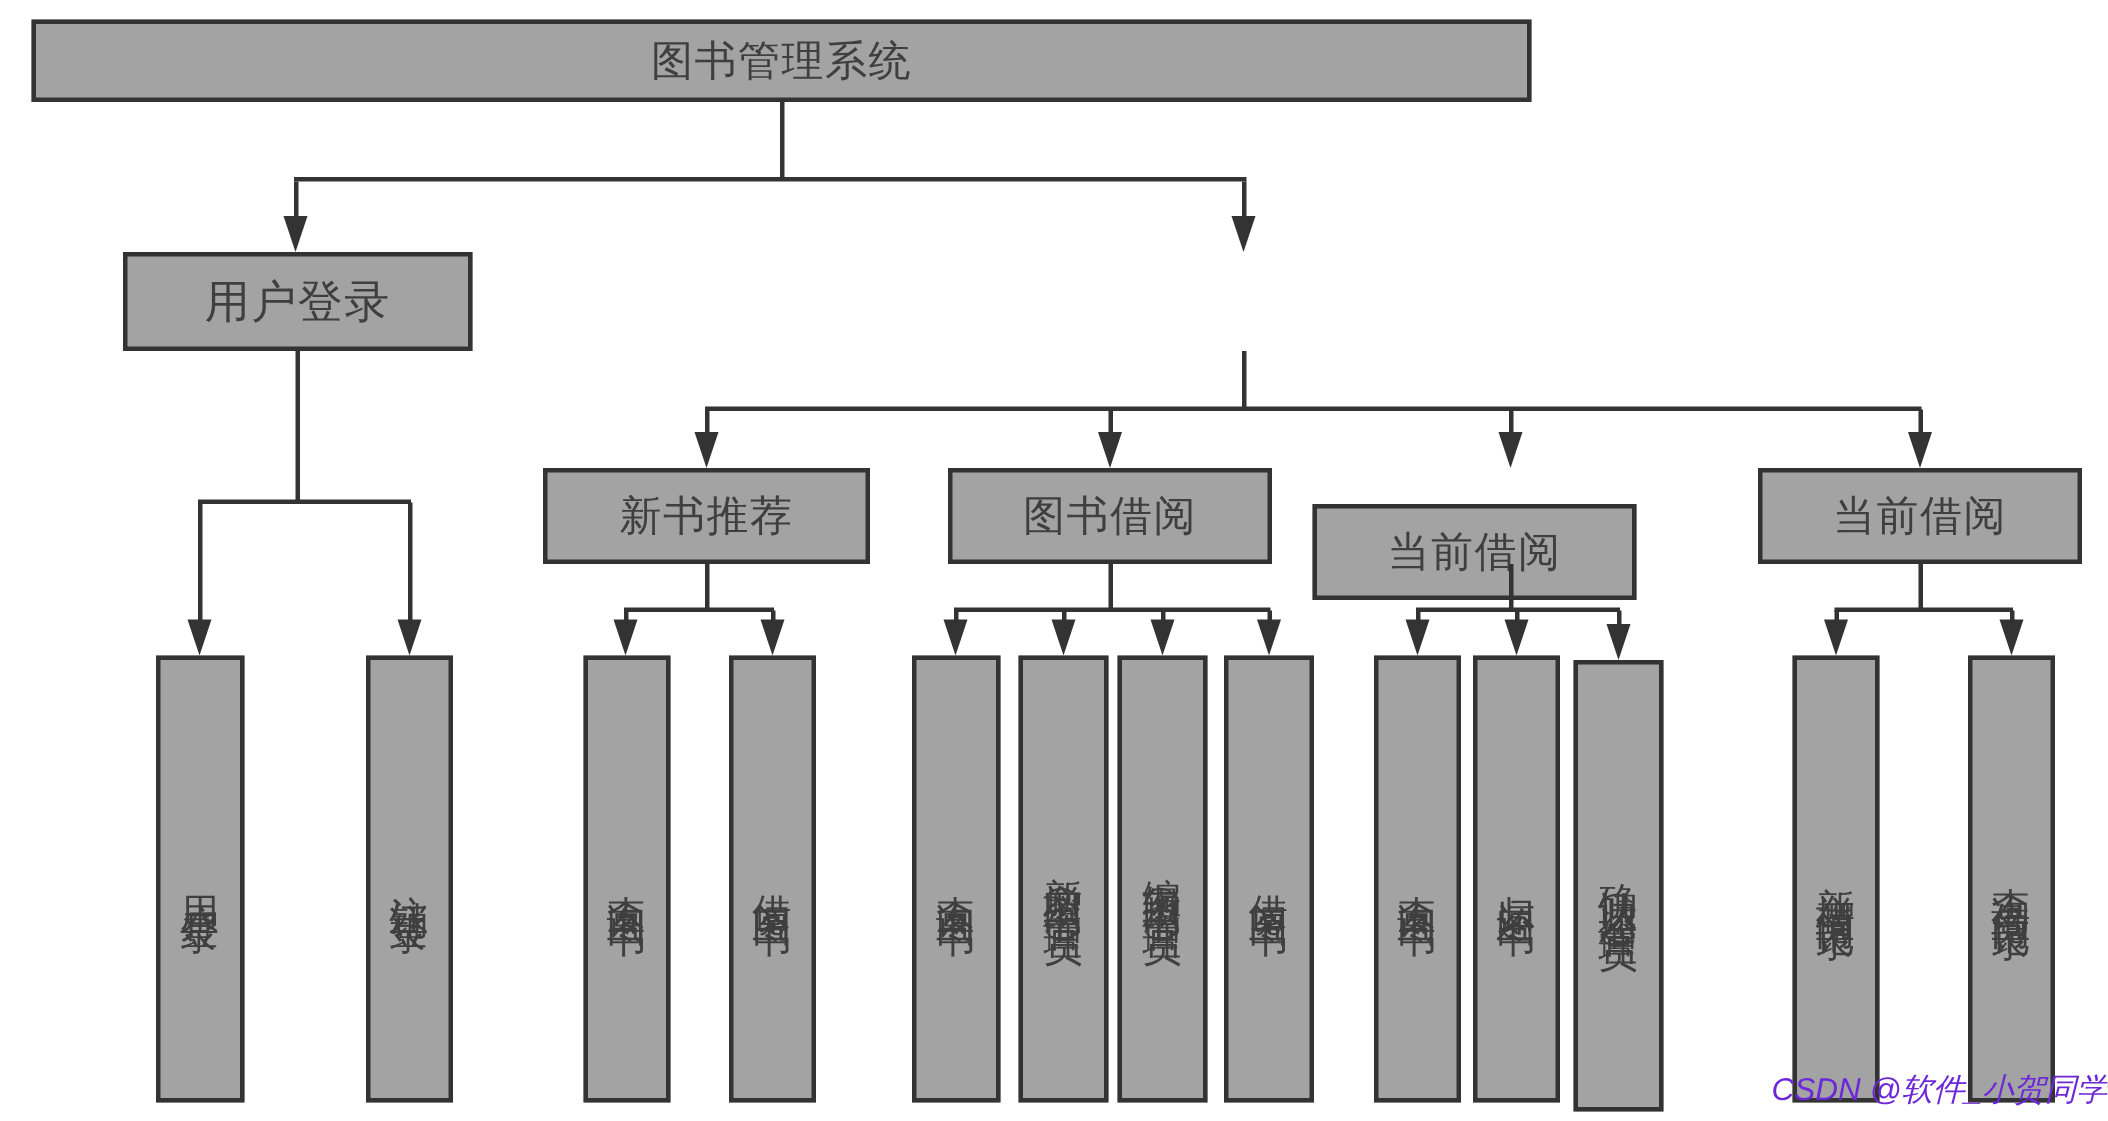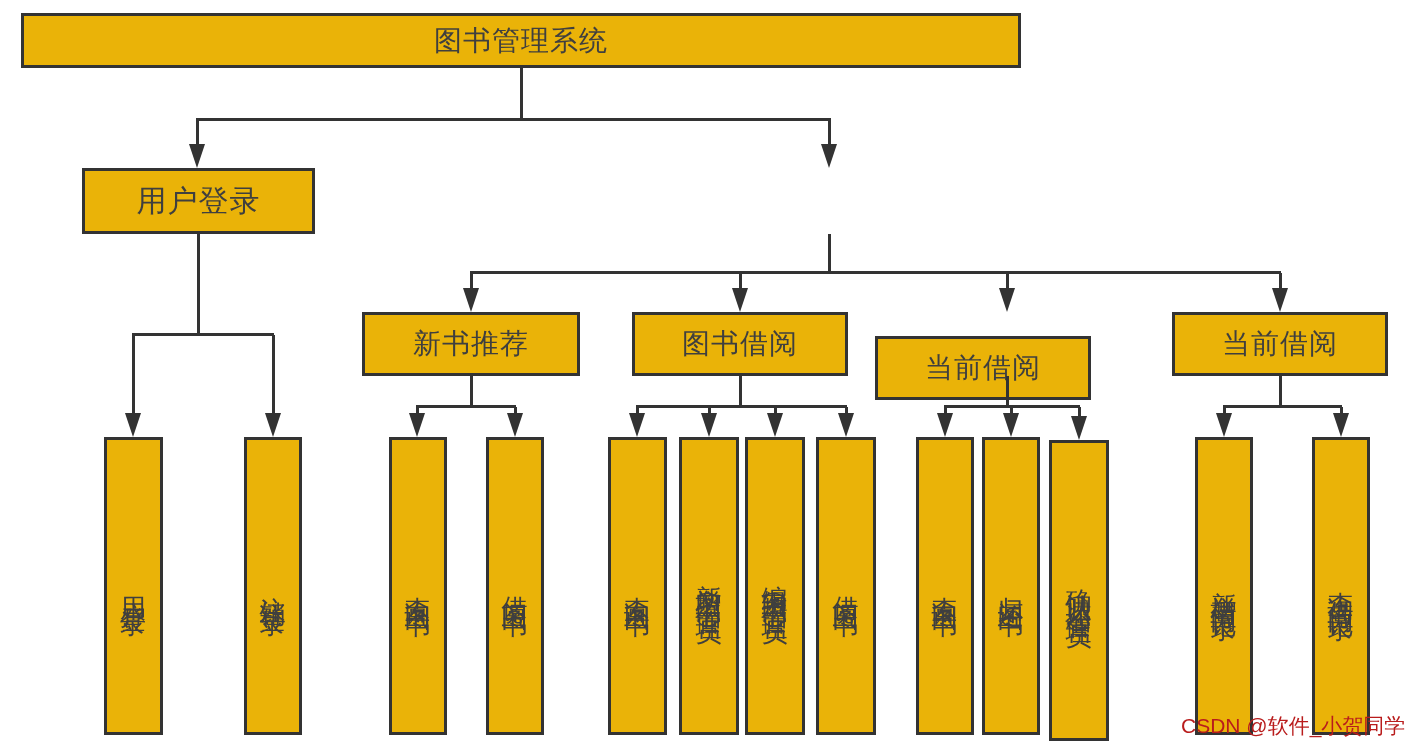--- a/index.html
+++ b/index.html
@@ -8,21 +8,21 @@
     width: 1405px;
     height: 747px;
     background: #ffffff;
     font-family: "Liberation Sans", "DejaVu Sans", sans-serif;
     overflow: hidden;
   }
   .node {
     position: absolute;
     box-sizing: border-box;
     border: 3px solid #333333;
-    background: #eab308;
+    background: #a3a3a3;
     display: flex;
     align-items: center;
     justify-content: center;
     color: #3f3f3f;
   }
   .node.hbox { font-size: 28px; letter-spacing: 1px; }
   .node.hbox.lvl2 { font-size: 30px; }
   .node.vbox span {
     writing-mode: vertical-rl;
     text-orientation: mixed;
@@ -37,23 +37,24 @@
     position: absolute;
     width: 0; height: 0;
     border-left: 8px solid transparent;
     border-right: 8px solid transparent;
     border-top: 24px solid #333333;
   }
   .watermark {
     position: absolute;
     left: 1181px; top: 712px;
     font-size: 21px;
-    color: #b91c1c;
+    color: #6d28d9;
     white-space: nowrap;
     z-index: 5;
+    font-style: italic;
   }
 </style>
 </head>
 <body>
 
 <div class="canvas">
 
   <div class="node hbox" style="left:21px; top:13px; width:1000px; height:55px;">
     <span>图书管理系统</span>
   </div>

